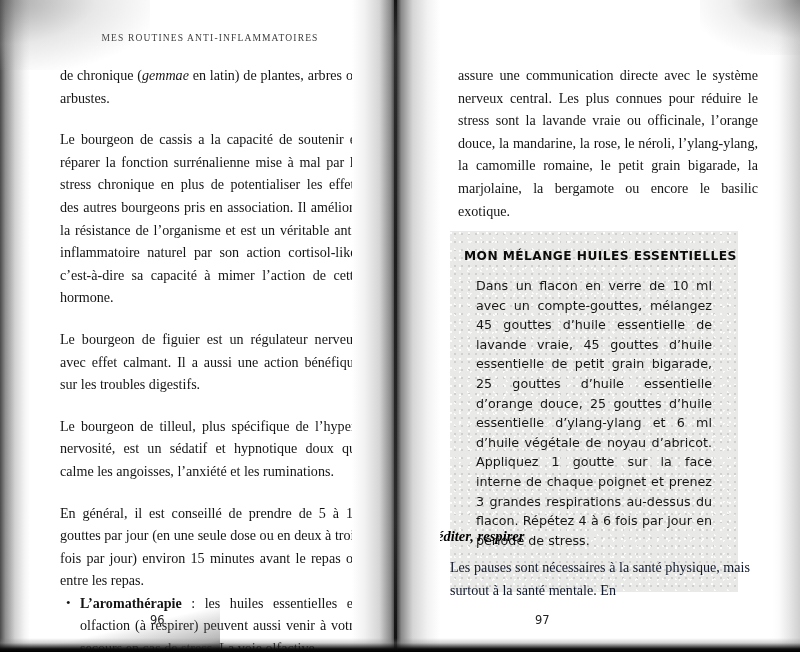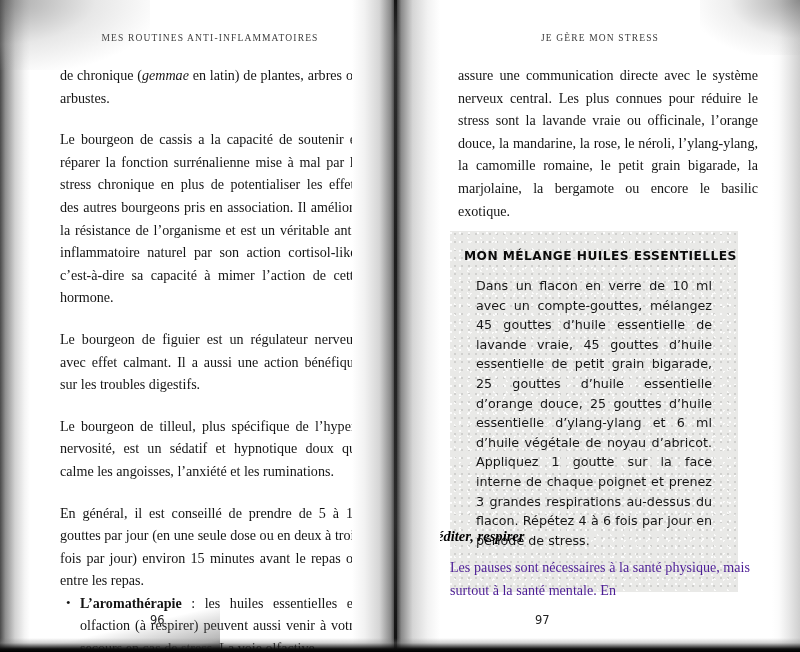--- a/index.html
+++ b/index.html
@@ -169,21 +169,21 @@
     color: #000000;
   }
 
   .after-subhead {
     position: absolute;
     left: 450px;
     top: 556px;
     width: 300px;
     font-size: 14.1px;
     line-height: 22.6px;
-    color: #4c1d95;
+    color: #0f172a;
     text-align: justify;
   }
 
   
   .folio {
     position: absolute;
     top: 613px;
     width: 120px;
     text-align: left;
     font-family: "DejaVu Sans", "Liberation Sans", sans-serif;
@@ -212,21 +212,20 @@
 
     <p>Le bourgeon de tilleul, plus spécifique de l’hyper- nervosité, est un sédatif et hypnotique doux qui calme les angoisses, l’anxiété et les ruminations.</p>
 
     <p class="tight">En général, il est conseillé de prendre de 5 à 15 gouttes par jour (en une seule dose ou en deux à trois fois par jour) environ 15 minutes avant le repas ou entre les repas.</p>
 
     <p class="bullet"><span class="dot">•</span><b>L’aromathérapie</b><span> : les huiles essentielles en olfaction (à respirer) peuvent aussi venir à votre secours en cas de stress. La voie olfactive</span></p>
   </div>
 
   <div class="folio folio-left">96</div>
 
-  <div class="running-head rh-right">JE GÈRE MON STRESS</div>
 
   <div class="column col-right">
     <p class="tight">assure une communication directe avec le système nerveux central. Les plus connues pour réduire le stress sont la lavande vraie ou officinale, l’orange douce, la mandarine, la rose, le néroli, l’ylang-ylang, la camomille romaine, le petit grain bigarade, la marjolaine, la bergamote ou encore le basilic exotique.</p>
   </div>
 
   <div class="recipe-box">
     <div class="recipe-title">MON MÉLANGE HUILES ESSENTIELLES</div>
     <div class="recipe-body">Dans un flacon en verre de 10 ml avec un compte-gouttes, mélangez 45 gouttes d’huile essentielle de lavande vraie, 45 gouttes d’huile essentielle de petit grain bigarade, 25 gouttes d’huile essentielle d’orange douce, 25 gouttes d’huile essentielle d’ylang-ylang et 6 ml d’huile végétale de noyau d’abricot. Appliquez 1 goutte sur la face interne de chaque poignet et prenez 3 grandes respirations au-dessus du flacon. Répétez 4 à 6 fois par jour en période de stress.</div>
   </div>
 

